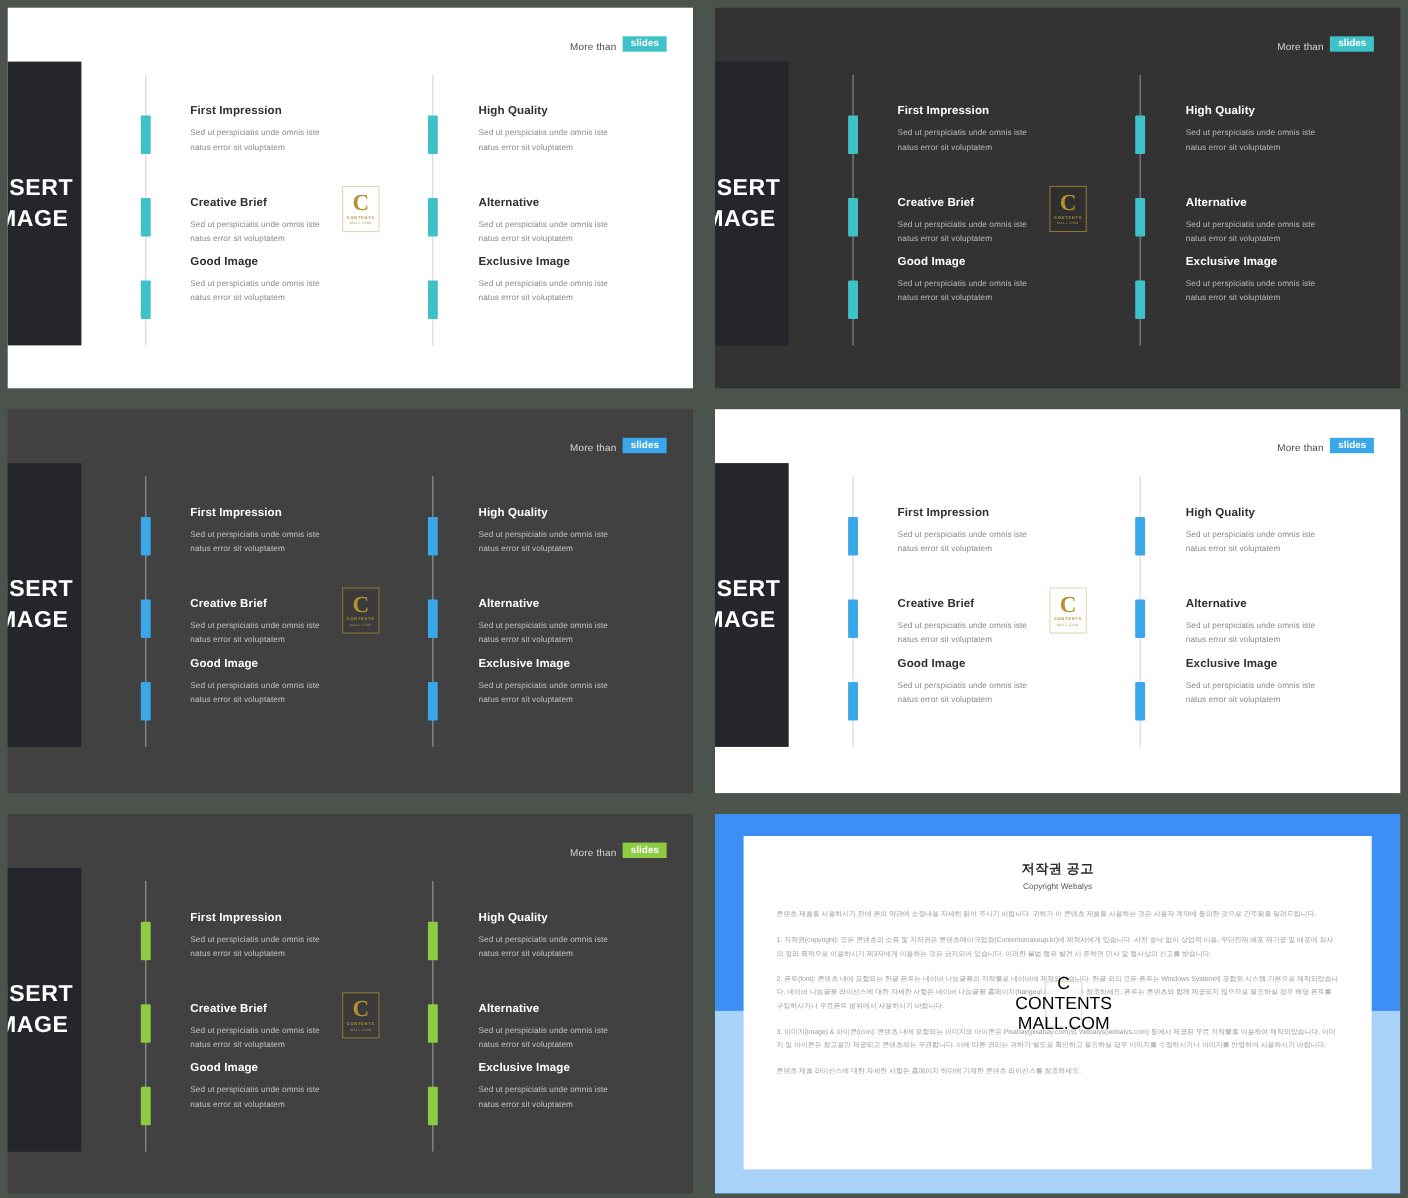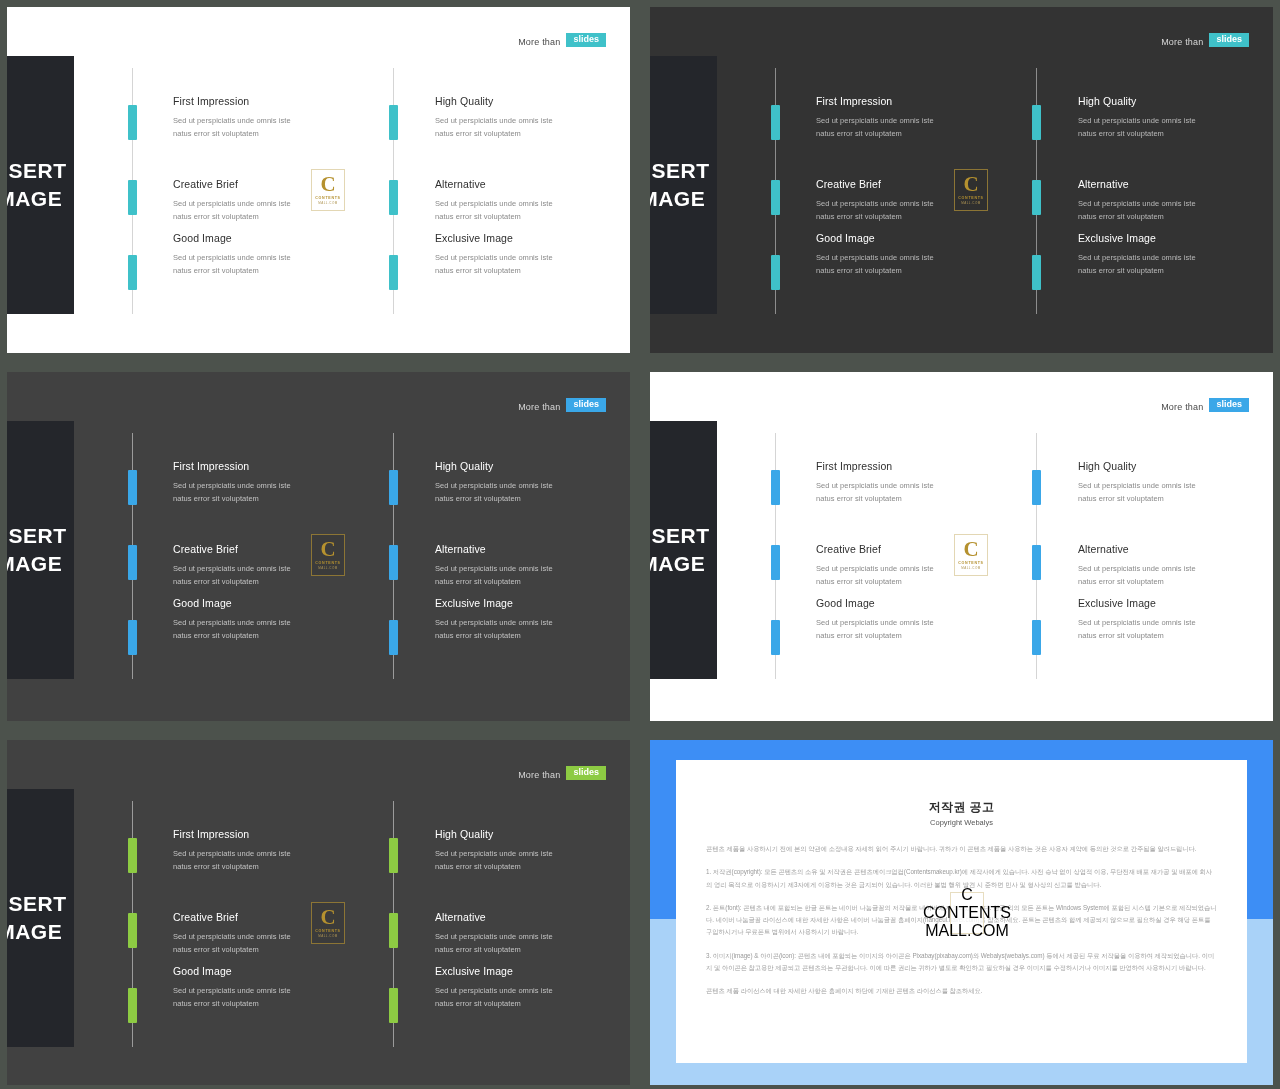--- a/index.html
+++ b/index.html
@@ -117,21 +117,21 @@
     width:175px;
   }
   .item.c1{left:166px;}
   .item.c2{left:428px;}
   .item.r1{top:89px;}
   .item.r2{top:172px;}
   .item.r3{top:226px;}
 
   .item .ttl{
     font-size:10.5px;
-    font-weight:normal;
+    font-weight:bold;
     line-height:1.1;
     margin:0 0 6px 0;
     letter-spacing:.1px;
   }
   .item .dsc{
     font-size:7.5px;
     line-height:1.85;
     margin:0;
     letter-spacing:.05px;
   }
@@ -182,21 +182,21 @@
   }
   .notice .bluelower{
     position:absolute;
     left:0;right:0;bottom:0;height:166px;
     background:#a9d2f8;
   }
   .notice .paper{
     position:absolute;
     left:26px;right:26px;top:20px;bottom:22px;
     background:#ffffff;
-    padding:33px 30px 0 30px;
+    padding:16px 30px 0 30px;
     box-sizing:border-box;
     overflow:hidden;
   }
   .notice .n-title{
     text-align:center;
     font-size:12px;
     font-weight:bold;
     color:#2d2d2d;
     margin:6px 0 2px 0;
     letter-spacing:.4px;

